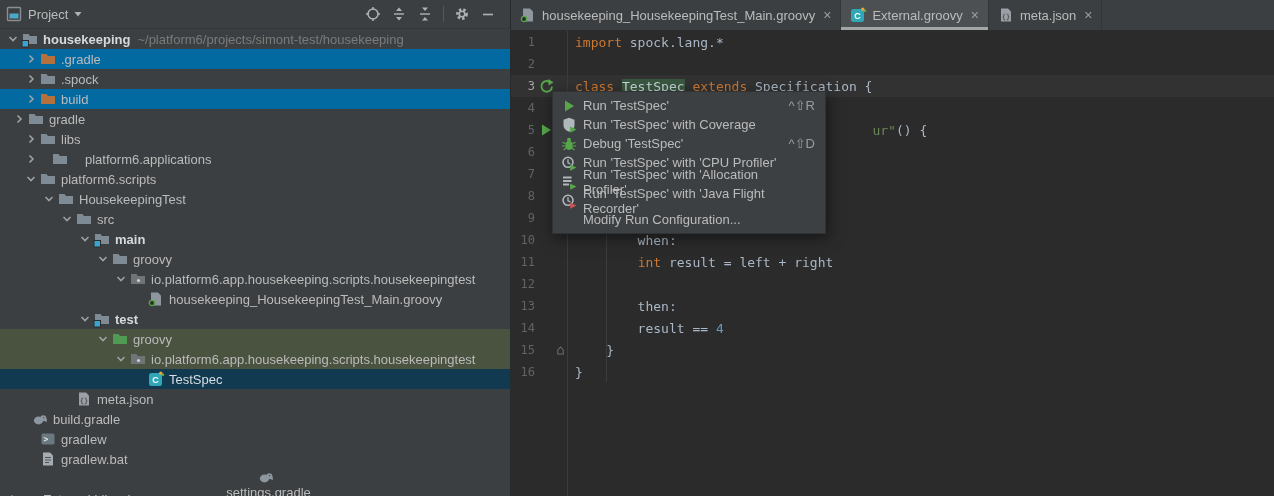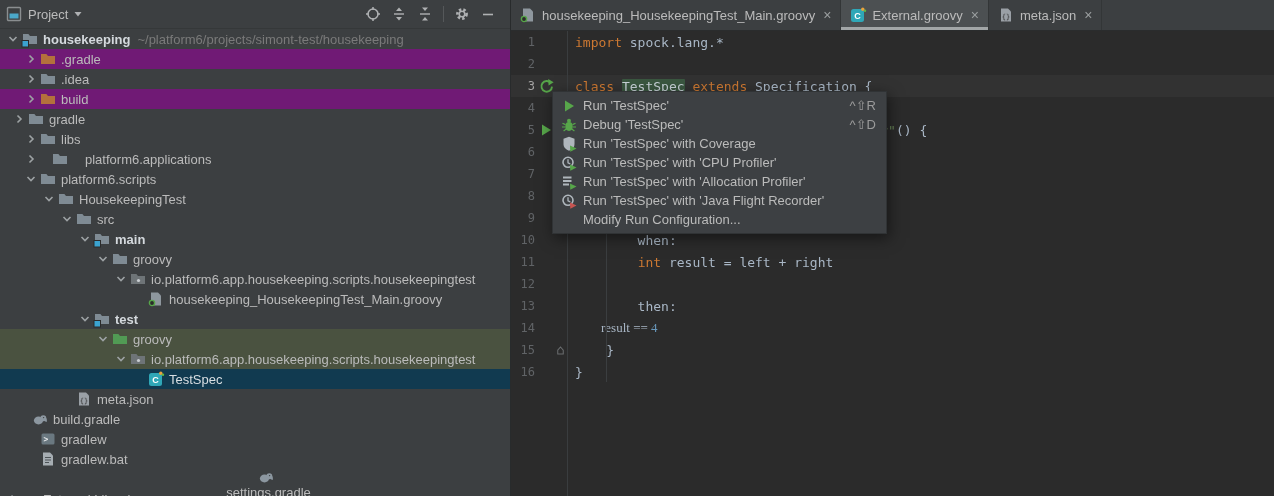--- a/index.html
+++ b/index.html
@@ -13,21 +13,21 @@
   .panel-title{margin:0 4px 0 6px;}
   .panel-tools{margin-left:auto;display:flex;align-items:center;gap:10px;padding-right:8px;}
   .tool-sep{width:1px;height:16px;background:#55585A;}
   .icon{display:inline-flex;width:16px;height:16px;align-items:center;justify-content:center;flex:none;}
   .icon svg{display:block;overflow:visible;}
   .tree{flex:1;overflow:hidden;position:relative;}
   .row{height:20px;display:flex;align-items:center;color:#BBBBBB;font-size:13px;white-space:nowrap;cursor:default;}
   .row .lbl{margin-left:5px;}
   .row .sec{margin-left:7px;color:#7A7A7A;}
   .row.bold .lbl{font-weight:bold;color:#D4D9DD;}
-  .row.bg-excluded{background:#701a75;}
+  .row.bg-excluded{background:#0369a1;}
   .row.bg-test{background:#4A5240;}
   .row.bg-selected{background:#113A50;color:#D8DEE2;}
   .chev{width:18px;height:16px;display:inline-flex;align-items:center;justify-content:center;flex:none;}
   .spacer{width:18px;flex:none;}
   
   .editor{flex:1;display:flex;flex-direction:column;position:relative;background:#2B2B2B;}
   .tabbar{height:30px;background:#3C3F41;display:flex;align-items:stretch;border-bottom:1px solid #2A2C2D;}
   .tab{display:flex;align-items:center;gap:6px;padding:0 9px;font-size:13px;color:#BBBBBB;
     border-right:1px solid #333637;position:relative;}
   .tab.active{background:#4C5052;box-shadow:inset 0 -3px 0 #A2A6A7;}
@@ -42,21 +42,21 @@
   .gutter .fold{width:12px;margin-left:auto;flex:none;display:flex;align-items:center;}
   .gutter-sep{position:absolute;left:56px;top:0;bottom:0;width:1px;background:#3A3D3F;}
   .indent-guide{position:absolute;width:1px;background:#3B3E40;}
   .src{white-space:pre;color:#A9B7C6;}
   .tok-kw{color:#CC7832;}
   .tok-pl{color:#A9B7C6;}
   .tok-str{color:#6A8759;}
   .tok-num{color:#6897BB;}
   .tok-hl{background:#3A5740;color:#C8D2D8;border-radius:1px;}
   
-  .menu{position:absolute;left:41px;top:60px;width:335px;background:#3D4043;border:1px solid #303335;
+  .menu{position:absolute;left:41px;top:60px;width:274px;background:#3D4043;border:1px solid #303335;
     box-shadow:2px 4px 14px rgba(0,0,0,.5);z-index:10;padding:4px 0;box-sizing:border-box;}
   .menu-item{height:19px;display:flex;align-items:center;padding:0 10px 0 8px;font-size:13px;color:#BBBBBB;
     font-family:"Liberation Sans",sans-serif;}
   .menu-item .icon{margin-right:6px;}
   .menu-item .mi-label{flex:1;}
   .menu-item .mi-short{color:#9B9B9B;margin-left:12px;}
 </style>
 </head>
 <body>
 
@@ -144,21 +144,21 @@
           <span class="chev">
             <svg viewBox="0 0 16 16" width="16" height="16">
               <polyline points="6.5,4.5 10,8 6.5,11.5" fill="none" stroke="#9DA2A4" stroke-width="1.6"></polyline>
             </svg>
           </span>
           <span class="icon">
             <svg viewBox="0 0 16 16" width="16" height="16">
               <path d="M1 3h5.4l1.6 2H15v8H1z" fill="#7F8B94"></path>
             </svg>
           </span>
-          <span class="lbl">.idea</span>
+          <span class="lbl">.spock</span>
         </div>
         <div class="row bg-excluded" style="padding-left: 22px;">
           <span class="chev">
             <svg viewBox="0 0 16 16" width="16" height="16">
               <polyline points="6.5,4.5 10,8 6.5,11.5" fill="none" stroke="#9DA2A4" stroke-width="1.6"></polyline>
             </svg>
           </span>
           <span class="icon">
             <svg viewBox="0 0 16 16" width="16" height="16">
               <path d="M1 3h5.4l1.6 2H15v8H1z" fill="#B4713C"></path>
@@ -571,21 +571,21 @@
               <span class="fold"></span>
             </span>
             <span class="src" style="padding-left: 8px;"><span class="tok-pl">        then:</span></span>
           </div>
           <div class="code-line">
             <span class="gutter">
               <span class="num">14</span>
               <span class="gicon"></span>
               <span class="fold"></span>
             </span>
-            <span class="src" style="padding-left: 8px; font-family: Liberation Serif, serif;"><span class="tok-pl">        result == </span><span class="tok-num">4</span></span>
+            <span class="src" style="padding-left: 8px;"><span class="tok-pl">        result == </span><span class="tok-num">4</span></span>
           </div>
           <div class="code-line">
             <span class="gutter">
               <span class="num">15</span>
               <span class="gicon"></span>
               <span class="fold">
                 <span class="icon" style="width:11px;height:11px">
                   <svg viewBox="0 0 14 14" width="11" height="11">
                     <path d="M3.5 6.5l3.5-4 3.5 4v5h-7z" fill="none" stroke="#6A6D6F" stroke-width="1.3"></path>
                   </svg>
@@ -609,37 +609,37 @@
               <svg viewBox="0 0 16 16" width="16" height="16">
                 <polygon points="4,2.5 13,8 4,13.5" fill="#57A64A"></polygon>
               </svg>
             </span>
             <span class="mi-label">Run 'TestSpec'</span>
             <span class="mi-short">^⇧R</span>
           </div>
           <div class="menu-item">
             <span class="icon">
               <svg viewBox="0 0 16 16" width="16" height="16">
+                <path d="M8 .8l5.5 1.9V8c0 3.6-2.7 5.5-5.5 6.7C5.2 13.5 2.5 11.6 2.5 8V2.7z" fill="#AFB6BC"></path>
+                <polygon points="9,9.5 15.5,12.5 9.3,15.7" fill="#57A64A"></polygon>
+              </svg>
+            </span>
+            <span class="mi-label">Run 'TestSpec' with Coverage</span>
+            <span class="mi-short"></span>
+          </div>
+          <div class="menu-item">
+            <span class="icon">
+              <svg viewBox="0 0 16 16" width="16" height="16">
                 <ellipse cx="8" cy="9.5" rx="3.7" ry="4.4" fill="#57A64A"></ellipse>
                 <circle cx="8" cy="3.7" r="2" fill="#57A64A"></circle>
                 <path d="M1.5 6.2l3 1.4M14.5 6.2l-3 1.4M1 10h3.2M15 10h-3.2M2.6 14l2.6-1.9M13.4 14l-2.6-1.9" stroke="#57A64A" stroke-width="1.2" fill="none"></path>
               </svg>
             </span>
             <span class="mi-label">Debug 'TestSpec'</span>
             <span class="mi-short">^⇧D</span>
-          </div>
-          <div class="menu-item">
-            <span class="icon">
-              <svg viewBox="0 0 16 16" width="16" height="16">
-                <path d="M8 .8l5.5 1.9V8c0 3.6-2.7 5.5-5.5 6.7C5.2 13.5 2.5 11.6 2.5 8V2.7z" fill="#AFB6BC"></path>
-                <polygon points="9,9.5 15.5,12.5 9.3,15.7" fill="#57A64A"></polygon>
-              </svg>
-            </span>
-            <span class="mi-label">Run 'TestSpec' with Coverage</span>
-            <span class="mi-short"></span>
           </div>
           <div class="menu-item">
             <span class="icon">
               <svg viewBox="0 0 16 16" width="16" height="16">
                 <circle cx="7" cy="7.3" r="5" fill="none" stroke="#AFB6BC" stroke-width="1.6"></circle>
                 <path d="M7 4.2V7.8l2.3 1" stroke="#AFB6BC" stroke-width="1.3" fill="none"></path>
                 <polygon points="9,9.5 15.5,12.5 9.3,15.7" fill="#57A64A"></polygon>
               </svg>
             </span>
             <span class="mi-label">Run 'TestSpec' with 'CPU Profiler'</span>

